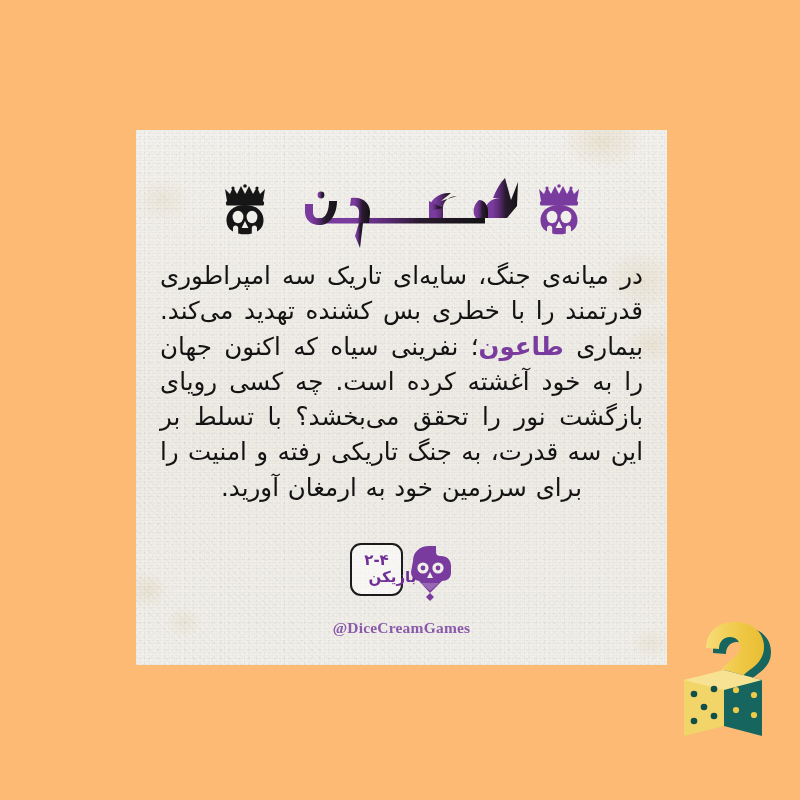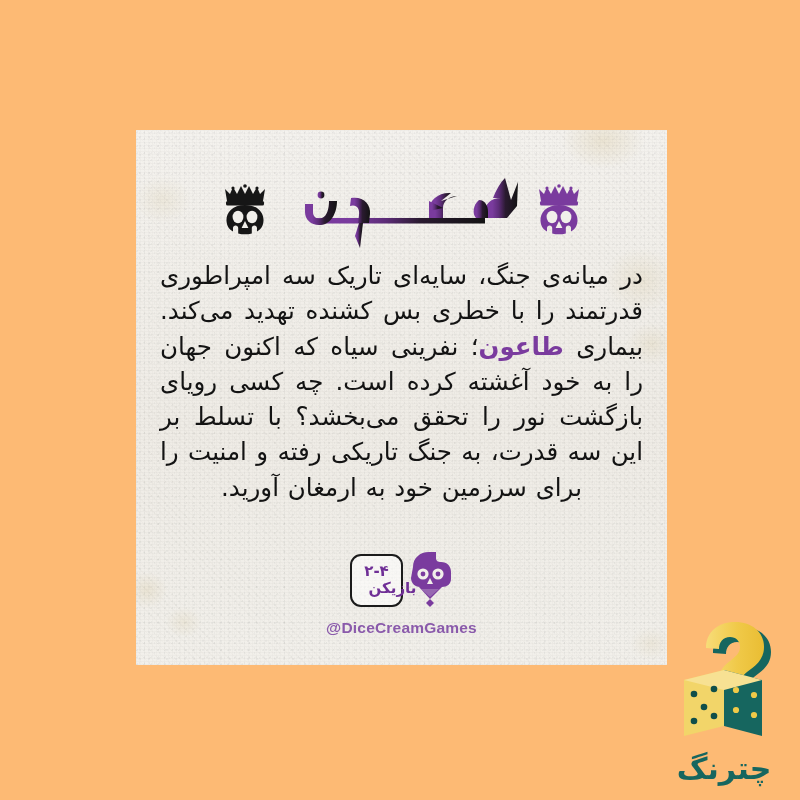--- a/index.html
+++ b/index.html
@@ -98,21 +98,21 @@
   }
 
   
   #badges {
     position: absolute;
     left: 0; right: 0;
     bottom: 58px;
     height: 64px;
     display: flex;
     flex-direction: row-reverse;
-    align-items: flex-end;
+    align-items: flex-start;
     justify-content: center;
     gap: 4px;
     z-index: 3;
   }
   .badge {
     width: 53px;
     height: 53px;
     border: 2.5px solid #1b1b1b;
     border-radius: 11px;
     background: rgba(255,255,255,.55);
@@ -129,21 +129,21 @@
   .badge .word { font-size: 15px; margin-top: 1px; margin-left: 32px; }
   #brand-mark { width: 46px; height: 58px; flex: 0 0 auto; }
 
   
   #handle {
     position: absolute;
     left: 0; right: 0;
     bottom: 28px;
     text-align: center;
     direction: ltr;
-    font-family: Liberation Sans, sans-serif;
+    font-family: Liberation Serif, serif;
     font-size: 15.5px;
     font-weight: bold;
     letter-spacing: .2px;
     color: #8a5aab;
     z-index: 3;
   }
 
   
   #publisher-logo {
     position: absolute;
@@ -325,16 +325,15 @@
 
         <g fill="#f0c948">
           <circle cx="88" cy="72" r="3.1"></circle>
             <circle cx="106" cy="77" r="3.1"></circle>
           <circle cx="88" cy="92" r="3.1"></circle>
             <circle cx="106" cy="97" r="3.1"></circle>
         </g>
       </g>
     </svg>
 
-    <div id="publisher-name">چترنگ</div>
   </div>
 
 </div>
 
 </body></html>

